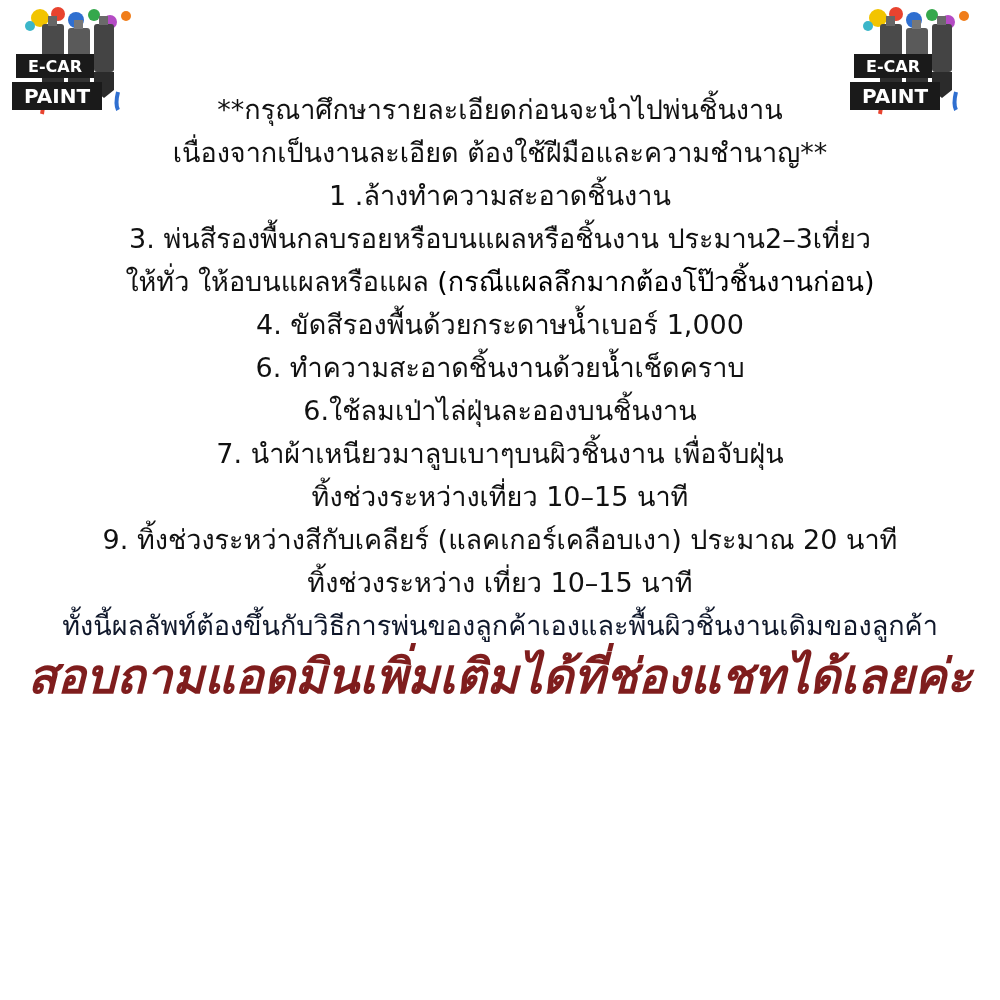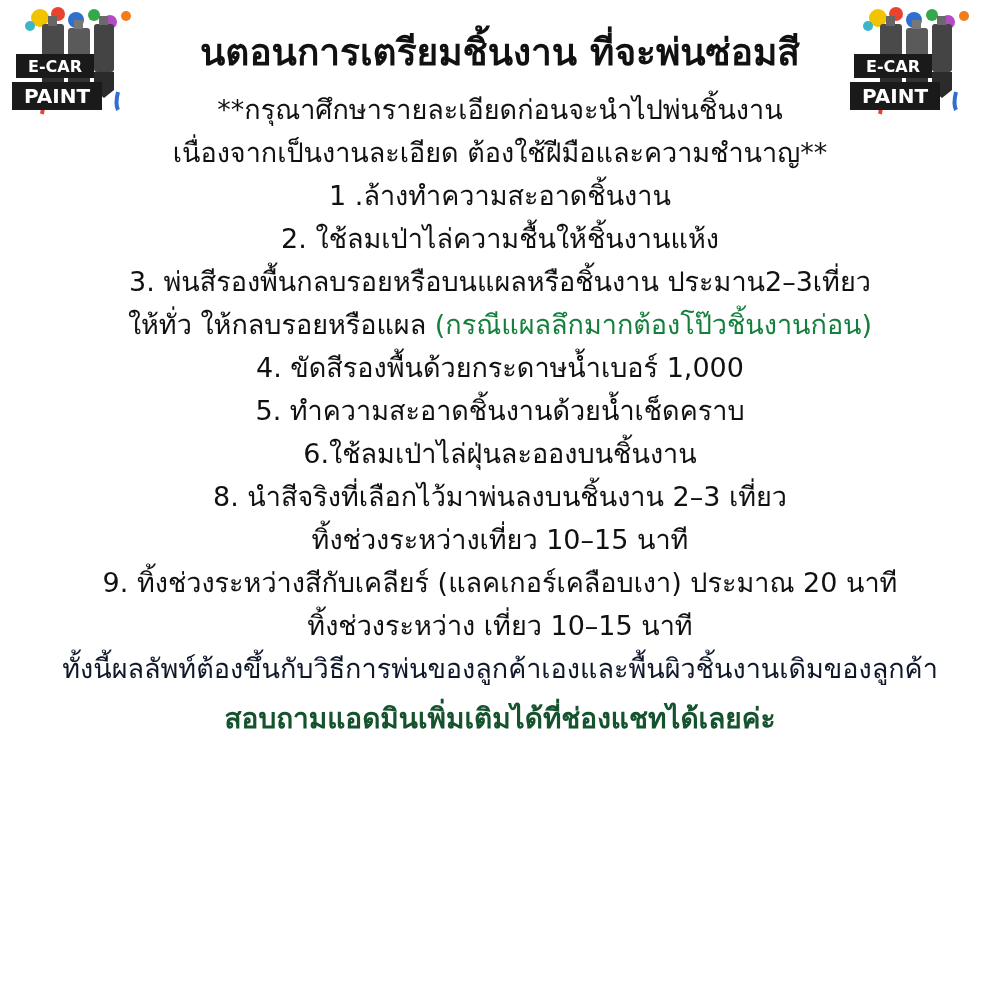--- a/index.html
+++ b/index.html
@@ -59,27 +59,28 @@
     text-align: center;
     color: #111111;
     font-size: 27px;
     line-height: 43px;
     white-space: nowrap;
   }
   .line.red {
     color: #0f172a;
   }
   .line.bigred {
-    color: #14532d;
-    font-size: 28px;
+    color: #7f1d1d;
+    font-size: 48px;
     font-weight: bold;
     line-height: 58px;
+    font-style: italic;
   }
   .line .red-in {
-    color: #15803d;
+    color: #000000;
     margin-top: 45px;
   }
 </style>
 </head>
 <body>
 
 <div class="page">
 
   <div class="logo left">
     <svg width="160" height="120" viewBox="0 0 160 120">
@@ -144,33 +145,31 @@
       </g>
       <path d="M44 88 q4 12 2 20" stroke="#e8432f" stroke-width="4" fill="none"></path>
       <path d="M122 86 q-3 12 0 18" stroke="#2f6fd0" stroke-width="4" fill="none"></path>
       <rect x="20" y="48" width="78" height="24" fill="#1a1a1a"></rect>
       <text x="59" y="66" font-family="DejaVu Sans, sans-serif" font-size="16" font-weight="bold" fill="#ffffff" text-anchor="middle">E-CAR</text>
       <rect x="16" y="76" width="90" height="28" fill="#1a1a1a"></rect>
       <text x="61" y="97" font-family="DejaVu Sans, sans-serif" font-size="20" font-weight="bold" fill="#ffffff" text-anchor="middle">PAINT</text>
     </svg>
   </div>
 
-  <div class="header">นตอนการเตรียมชิ้นงาน ที่จะพ่นซ่อมสี</div>
 
   <div class="lines">
     <span class="line">**กรุณาศึกษารายละเอียดก่อนจะนำไปพ่นชิ้นงาน</span>
     <span class="line">เนื่องจากเป็นงานละเอียด ต้องใช้ฝีมือและความชำนาญ**</span>
     <span class="line">1 .ล้างทำความสะอาดชิ้นงาน</span>
-    <span class="line">2. ใช้ลมเป่าไล่ความชื้นให้ชิ้นงานแห้ง</span>
     <span class="line">3. พ่นสีรองพื้นกลบรอยหรือบนแผลหรือชิ้นงาน ประมาน2–3เที่ยว</span>
-    <span class="line"><span>ให้ทั่ว ให้กลบรอยหรือแผล </span><span class="red-in">(กรณีแผลลึกมากต้องโป๊วชิ้นงานก่อน)</span></span>
+    <span class="line"><span>ให้ทั่ว ให้อบนแผลหรือแผล </span><span class="red-in">(กรณีแผลลึกมากต้องโป๊วชิ้นงานก่อน)</span></span>
     <span class="line">4. ขัดสีรองพื้นด้วยกระดาษน้ำเบอร์ 1,000</span>
-    <span class="line">5. ทำความสะอาดชิ้นงานด้วยน้ำเช็ดคราบ</span>
+    <span class="line">6. ทำความสะอาดชิ้นงานด้วยน้ำเช็ดคราบ</span>
     <span class="line">6.ใช้ลมเป่าไล่ฝุ่นละอองบนชิ้นงาน</span>
-    <span class="line">8. นำสีจริงที่เลือกไว้มาพ่นลงบนชิ้นงาน 2–3 เที่ยว</span>
+    <span class="line">7. นำผ้าเหนียวมาลูบเบาๆบนผิวชิ้นงาน เพื่อจับฝุ่น</span>
     <span class="line">ทิ้งช่วงระหว่างเที่ยว 10–15 นาที</span>
     <span class="line">9. ทิ้งช่วงระหว่างสีกับเคลียร์ (แลคเกอร์เคลือบเงา) ประมาณ 20 นาที</span>
     <span class="line">ทิ้งช่วงระหว่าง เที่ยว 10–15 นาที</span>
     <span class="line red">ทั้งนี้ผลลัพท์ต้องขึ้นกับวิธีการพ่นของลูกค้าเองและพื้นผิวชิ้นงานเดิมของลูกค้า</span>
     <span class="line bigred">สอบถามแอดมินเพิ่มเติมได้ที่ช่องแชทได้เลยค่ะ</span>
   </div>
 
 </div>
 
 </body></html>

